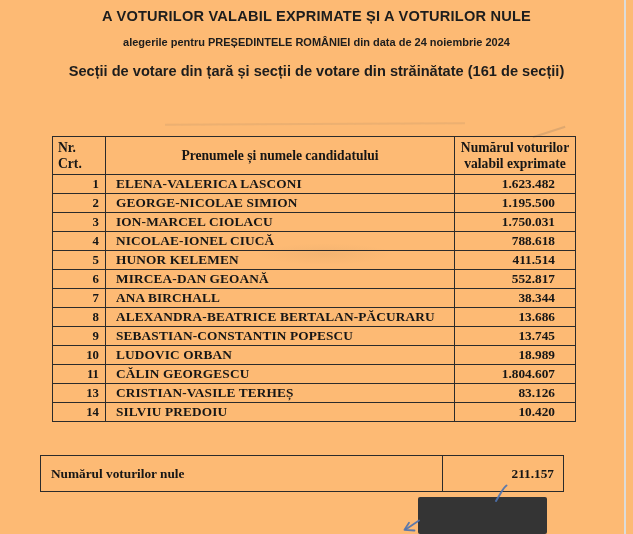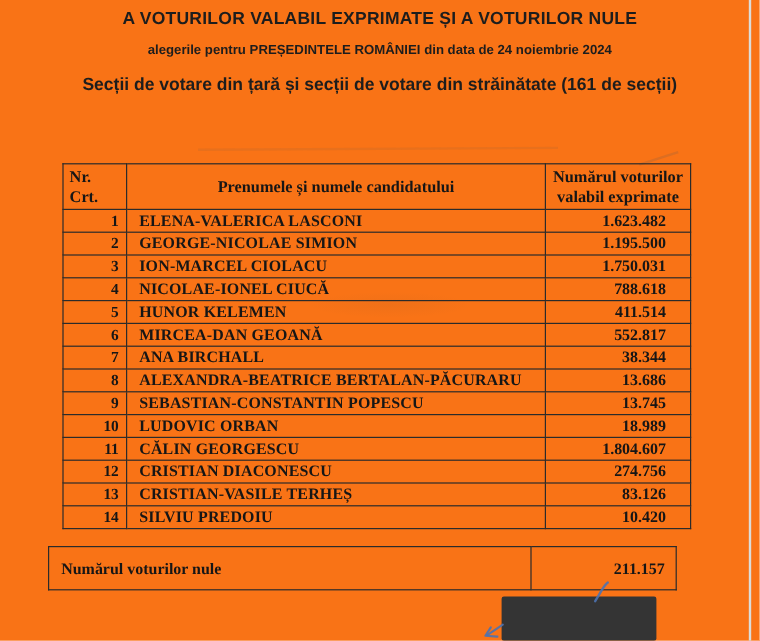--- a/index.html
+++ b/index.html
@@ -5,21 +5,21 @@
   * { box-sizing: border-box; }
   html, body { margin: 0; padding: 0; }
   body {
     width: 633px; height: 534px;
     position: relative; overflow: hidden;
     background: #ffffff;
     font-family: "Liberation Serif", serif;
   }
   .page {
     position: absolute; inset: 0;
-    background: #f97316;
+    background: #fdba74;
     color: #1c1c1c;
   }
 
   
   .doc-header .h-line {
     position: absolute; left: 0; width: 633px;
     text-align: center;
     font-family: "Liberation Sans", sans-serif;
     font-weight: 700;
     color: #1d1d1d;
@@ -170,25 +170,20 @@
         <td class="c-nr">10</td>
         <td class="c-name">LUDOVIC ORBAN</td>
         <td class="c-votes">18.989</td>
       </tr>
       <tr>
         <td class="c-nr">11</td>
         <td class="c-name">CĂLIN GEORGESCU</td>
         <td class="c-votes">1.804.607</td>
       </tr>
       <tr>
-        <td class="c-nr">12</td>
-        <td class="c-name">CRISTIAN DIACONESCU</td>
-        <td class="c-votes">274.756</td>
-      </tr>
-      <tr>
         <td class="c-nr">13</td>
         <td class="c-name">CRISTIAN-VASILE TERHEȘ</td>
         <td class="c-votes">83.126</td>
       </tr>
       <tr>
         <td class="c-nr">14</td>
         <td class="c-name">SILVIU PREDOIU</td>
         <td class="c-votes">10.420</td>
       </tr>
     </tbody>

